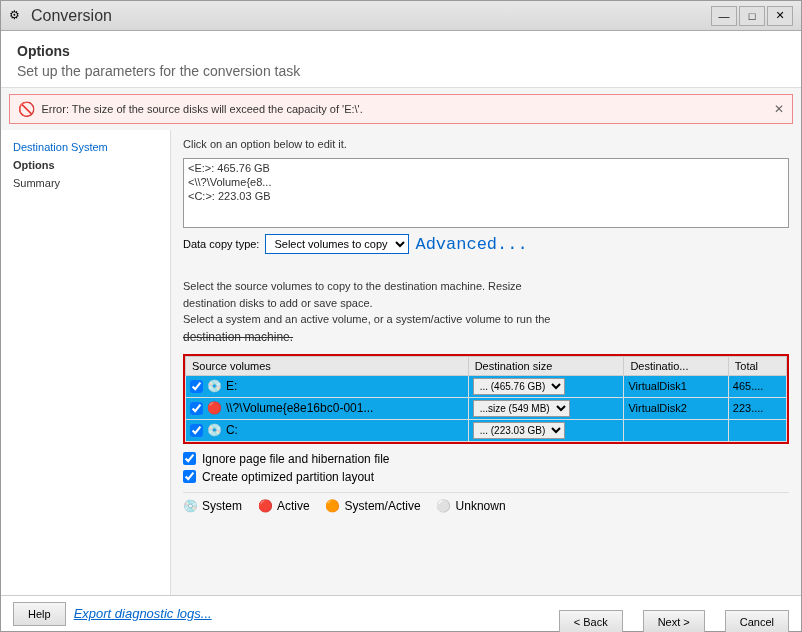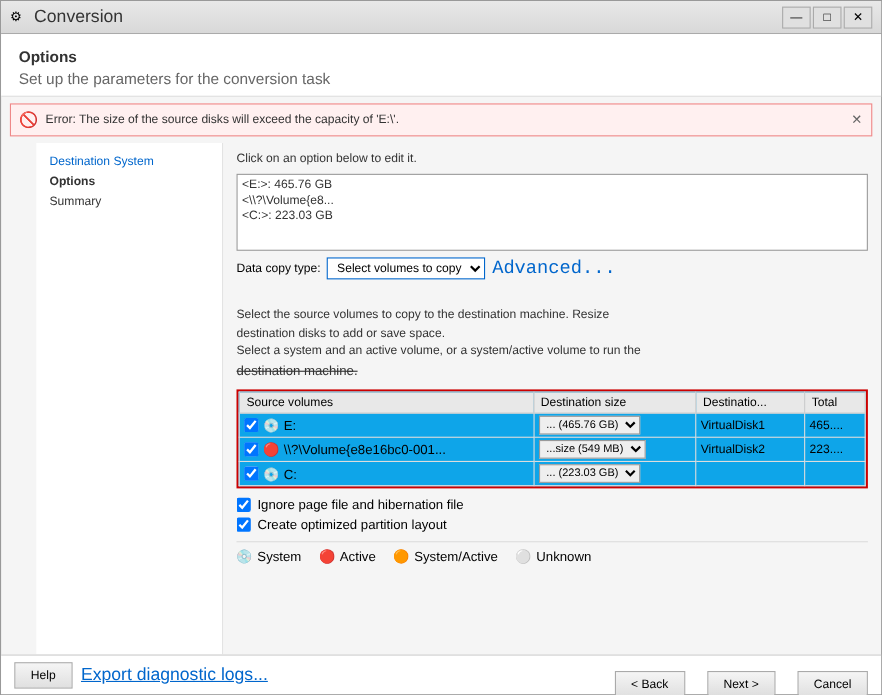--- a/index.html
+++ b/index.html
@@ -10,50 +10,50 @@
     .titlebar-title { flex: 1; font-size: 16px; color: #333; }
     .titlebar-btns { display: flex; gap: 2px; }
     .titlebar-btn { width: 26px; height: 20px; background: #e0e0e0; border: 1px solid #aaa; font-size: 11px; cursor: pointer; display: flex; align-items: center; justify-content: center; }
     .header { padding: 12px 16px 8px; background: white; border-bottom: 1px solid #ddd; }
     .header-title { font-size: 14px; font-weight: bold; color: #333; margin-bottom: 4px; }
     .header-subtitle { font-size: 14px; color: #666; }
     .error-bar { background: #fff0f0; border: 1px solid #e88; margin: 6px 8px; padding: 6px 8px; display: flex; align-items: center; justify-content: space-between; }
     .error-icon { color: #c00; font-size: 14px; margin-right: 6px; }
     .error-text { font-size: 11px; color: #333; flex: 1; }
     .error-close { cursor: pointer; font-size: 12px; color: #666; }
-    .content { display: flex; flex: 1; overflow: hidden; padding-left: 32px; }
+    .content { display: flex; flex: 1; overflow: hidden; }
     .sidebar { width: 170px; background: white; border-right: 1px solid #ddd; padding: 8px 0; }
     .sidebar-item { padding: 3px 12px; font-size: 11px; color: #0066cc; cursor: pointer; }
     .sidebar-item.active { color: #333; font-weight: bold; }
     .sidebar-item.normal { color: #333; }
     .main { flex: 1; padding: 8px 12px; background: #f5f5f5; overflow-y: auto; }
     .main-intro { font-size: 11px; color: #333; margin-bottom: 8px; }
     .source-line { font-size: 11px; color: #333; padding: 1px 2px; }
     .datacopy-row { display: flex; align-items: center; gap: 6px; margin-bottom: 24px; }
     .datacopy-label { font-size: 11px; }
     .datacopy-select { font-size: 11px; padding: 2px 4px; border: 1px solid #0066cc; background: white; color: #000; }
     .datacopy-link { color: #0066cc; font-size: 17px; cursor: pointer; text-decoration: none; font-family: Liberation Mono, monospace; }
     .description-text { font-size: 11px; color: #333; margin-bottom: 8px; line-height: 1.5; }
     .table-container { border: 2px solid #cc0000; margin-bottom: 8px; }
     table { width: 100%; border-collapse: collapse; background: #0ea5e9; }
     th { background: #e8e8e8; border: 1px solid #ccc; padding: 3px 6px; font-size: 11px; text-align: left; font-weight: normal; }
     td { border: 1px solid #ddd; padding: 2px 4px; font-size: 11px; vertical-align: middle; }
     .row-check { display: flex; align-items: center; gap: 4px; }
     .dest-select { font-size: 10px; padding: 1px 2px; border: 1px solid #999; max-width: 130px; }
     .checkbox-options { margin-bottom: 8px; }
-    .checkbox-row { display: flex; gap: 6px; margin-bottom: 4px; font-size: 11px; }
+    .checkbox-row { display: flex; align-items: center; gap: 6px; margin-bottom: 4px; font-size: 11px; }
     .legend { display: flex; align-items: center; gap: 16px; padding: 6px 0; border-top: 1px solid #ddd; margin-top: 4px; }
     .legend-item { display: flex; align-items: center; gap: 4px; font-size: 11px; }
     .legend-icon { font-size: 12px; }
     .footer { height: 36px; background: white; border-top: 1px solid #ccc; display: flex; align-items: center; padding: 0 12px; gap: 8px; }
     .footer-left { display: flex; align-items: center; gap: 8px; }
     .footer-right { margin-left: auto; display: flex; gap: 20px; margin-top: 16px; }
     .btn { padding: 5px 14px; font-size: 11px; border: 1px solid #aaa; background: linear-gradient(to bottom, #f5f5f5, #e0e0e0); cursor: pointer; }
     .btn-help { }
-    .btn-export { color: #0066cc; background: none; border: none; cursor: pointer; font-size: 16px; text-decoration: underline; }
+    .btn-export { color: #0066cc; background: none; border: none; cursor: pointer; font-size: 13px; text-decoration: underline; font-style: italic; }
     .source-scroll { height: 70px; overflow-y: auto; border: 1px solid #999; background: white; padding: 2px; }
   </style>
 </head>
 <body>
 
 <div class="window">
 
   <div class="titlebar">
     <span class="titlebar-icon">⚙</span>
     <span class="titlebar-title">Conversion</span>

